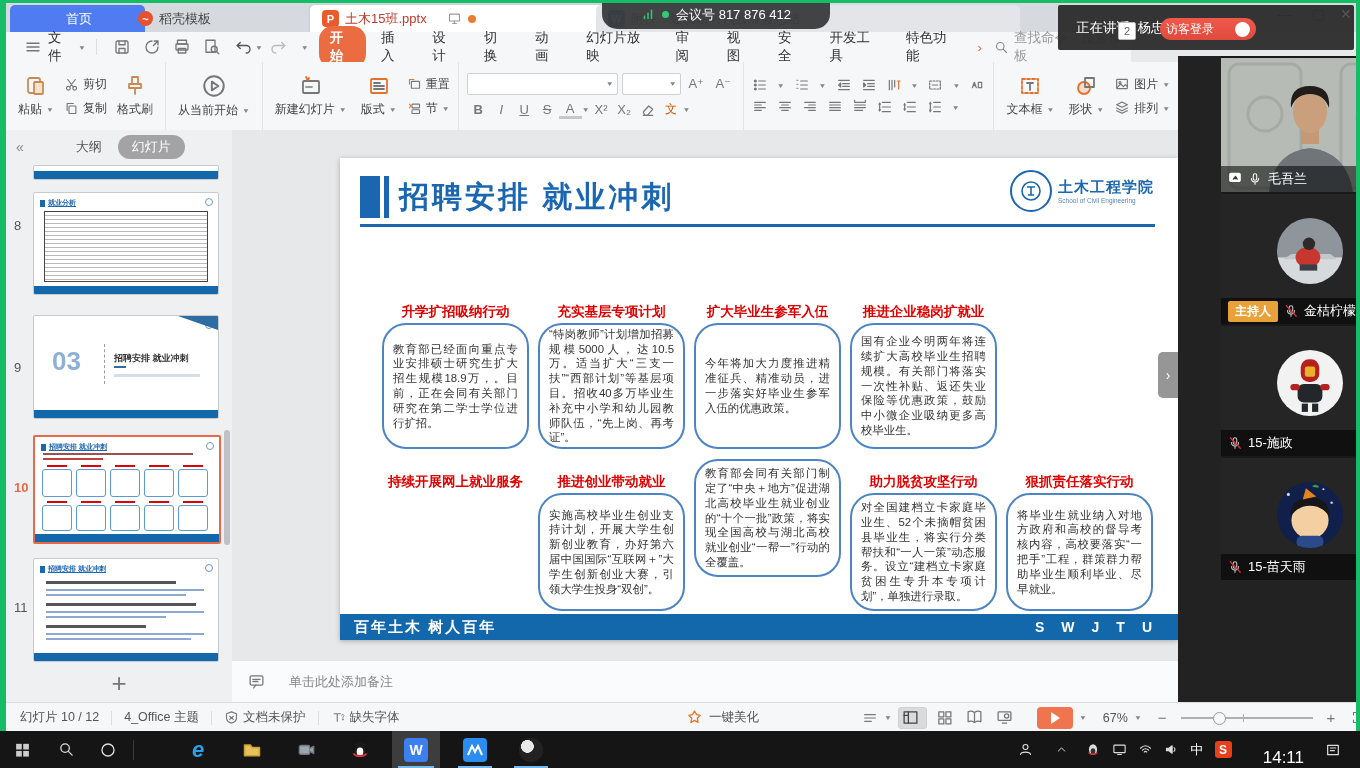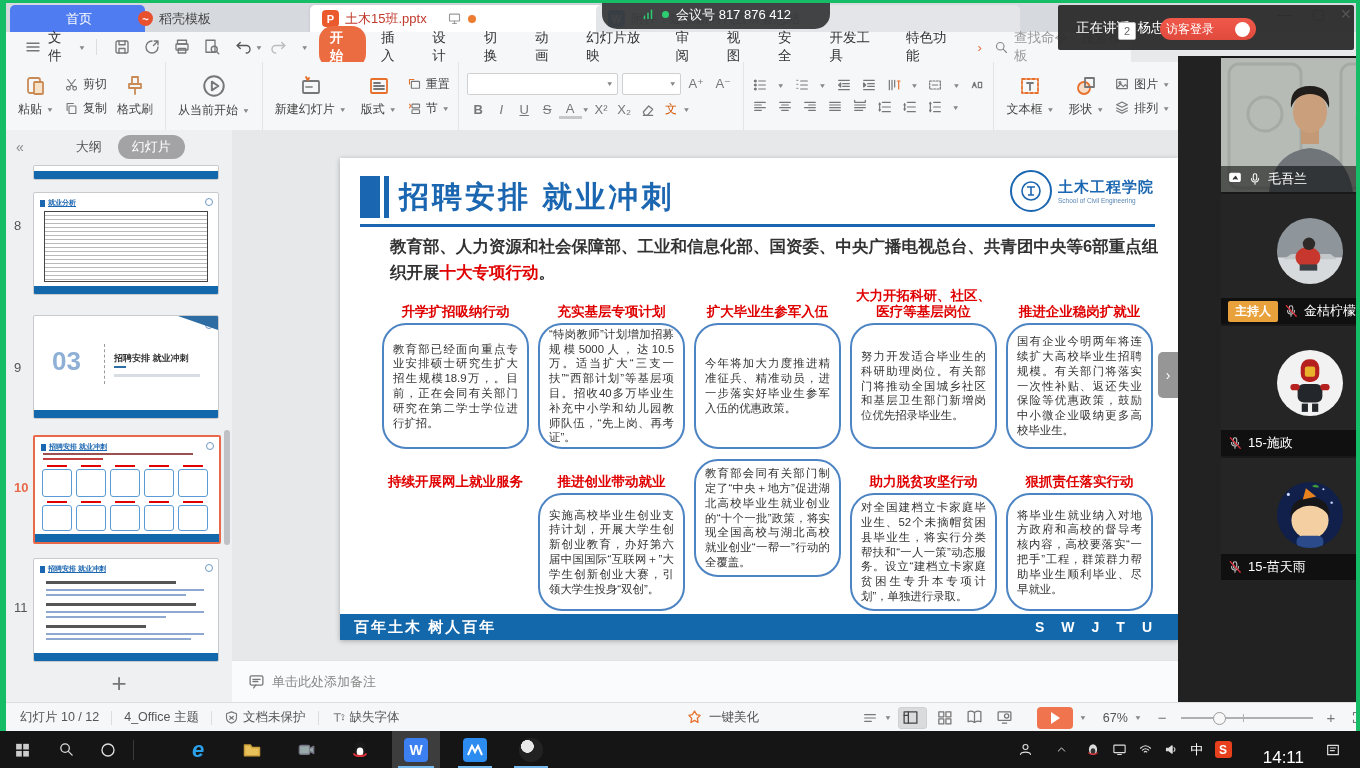--- a/index.html
+++ b/index.html
@@ -54,21 +54,21 @@
   #intro{position:absolute;left:50px;top:76px;width:772px;font-size:16.5px;font-weight:bold;color:#333;line-height:1.55;}
   .boxrow{position:absolute;left:42px;display:grid;grid-template-columns:repeat(5,147px);column-gap:9px;}
   .boxtitle{height:34px;display:flex;align-items:flex-end;justify-content:center;text-align:center;color:#e00000;font-weight:bold;font-size:13.5px;line-height:1.2;}
   .boxbody{box-sizing:border-box;margin-top:3px;border:2px solid #4d84c3;border-radius:24px;padding:6px 9px;font-size:11.4px;line-height:1.3;color:#333;display:flex;align-items:center;text-align:justify;background:#fff;}
   .h1{height:126px;} .h2{height:118px;}
   #slide-footer{position:absolute;left:0;bottom:0;width:100%;height:26px;background:#1368ab;display:flex;align-items:center;color:#fff;}
   #footer-left{font-size:15px;font-weight:bold;padding-left:14px;letter-spacing:2px;}
   #footer-letters{margin-left:auto;margin-right:26px;display:flex;gap:17px;font-size:14px;font-weight:bold;}
   #panel-handle{left:1158px;top:352px;width:20px;height:46px;background:#969696;border-radius:5px 0 0 5px;color:#fff;display:flex;align-items:center;justify-content:center;font-size:14px;z-index:30;}
   
-  #notesbar{left:232px;top:660px;width:946px;height:42px;background:#fafbfc;border-top:1px solid #e2e3e4;display:flex;align-items:center;gap:7px;padding-left:16px;color:#888;font-size:13px;box-sizing:border-box;}
+  #notesbar{left:232px;top:660px;width:946px;height:42px;background:#fafbfc;border-top:1px solid #e2e3e4;display:flex;align-items:center;gap:24px;padding-left:16px;color:#888;font-size:13px;box-sizing:border-box;}
   
   #statusbar{left:0;top:702px;width:1360px;height:29px;background:#f6f7f8;border-top:1px solid #dddedf;font-size:12.5px;color:#555;}
   .sdiv{width:1px;height:14px;background:#ddd;margin:0 12px;}
   .viewbtn{width:24px;height:20px;display:flex;align-items:center;justify-content:center;border-radius:3px;}
   .viewbtn.sel{background:#d9dbdd;}
   #playbtn{width:36px;height:22px;background:#f0744e;border-radius:4px;display:flex;align-items:center;justify-content:center;}
   .ptri{width:0;height:0;border-left:9px solid #fff;border-top:6px solid transparent;border-bottom:6px solid transparent;margin-left:2px;}
   #ztrack{width:132px;height:2px;background:#aeb0b2;position:relative;}
   #zhandle{position:absolute;left:32px;top:-5px;width:11px;height:11px;border-radius:50%;background:#f8f8f8;border:1px solid #9a9a9a;}
   #ztick{position:absolute;left:62px;top:-3px;width:1px;height:8px;background:#aeb0b2;}
@@ -624,37 +624,32 @@
         <svg width="24" height="24" viewBox="0 0 24 24" fill="none" stroke="#1b66b1" stroke-width="1.6">
               <circle cx="12" cy="12" r="9"></circle>
               <path d="M8 8h8M12 8v8M9 16h6"></path>
             </svg>
       </div>
       <div>
         <div style="font-size:15px;font-weight:bold;color:#1b66b1;letter-spacing:1px;">土木工程学院</div>
         <div style="font-size:6.5px;color:#5b87b5;">School of Civil Engineering</div>
       </div>
     </div>
-    <div id="intro"><span>教育部、人力资源和社会保障部、工业和信息化部、国资委、中央广播电视总台、共青团中央等6部重点组织开展</span><span style="color:#e00000;">十大专项行动</span><span>。</span></div>
     <div class="boxrow" id="boxes-r1" style="top:128px;">
           <div>
             <div class="boxtitle">升学扩招吸纳行动</div>
                  <div class="boxbody h1">教育部已经面向重点专业安排硕士研究生扩大招生规模18.9万，。目前，正在会同有关部门研究在第二学士学位进行扩招。</div>
           </div>
           <div>
             <div class="boxtitle">充实基层专项计划</div>
                  <div class="boxbody h1">“特岗教师”计划增加招募规模5000人，达10.5万。适当扩大“三支一扶”“西部计划”等基层项目。招收40多万毕业生补充中小学和幼儿园教师队伍，“先上岗、再考证”。</div>
           </div>
           <div>
             <div class="boxtitle">扩大毕业生参军入伍</div>
                  <div class="boxbody h1">今年将加大力度推进精准征兵、精准动员，进一步落实好毕业生参军入伍的优惠政策。</div>
-          </div>
-          <div>
-            <div class="boxtitle">大力开拓科研、社区、医疗等基层岗位</div>
-                 <div class="boxbody h1">努力开发适合毕业生的科研助理岗位。有关部门将推动全国城乡社区和基层卫生部门新增岗位优先招录毕业生。</div>
           </div>
           <div>
             <div class="boxtitle">推进企业稳岗扩就业</div>
                  <div class="boxbody h1">国有企业今明两年将连续扩大高校毕业生招聘规模。有关部门将落实一次性补贴、返还失业保险等优惠政策，鼓励中小微企业吸纳更多高校毕业生。</div>
           </div>
         </div>
     <div class="boxrow" id="boxes-r2" style="top:298px;">
           <div>
             <div class="boxtitle">持续开展网上就业服务</div>
           </div>

